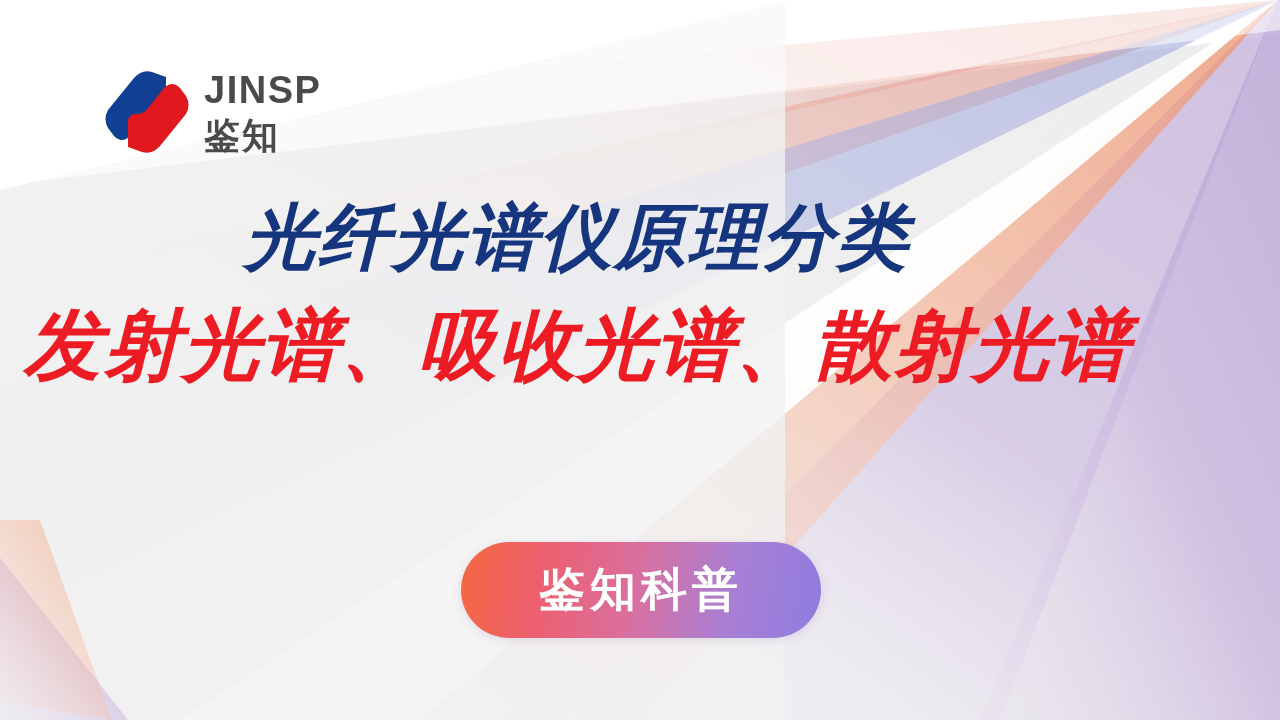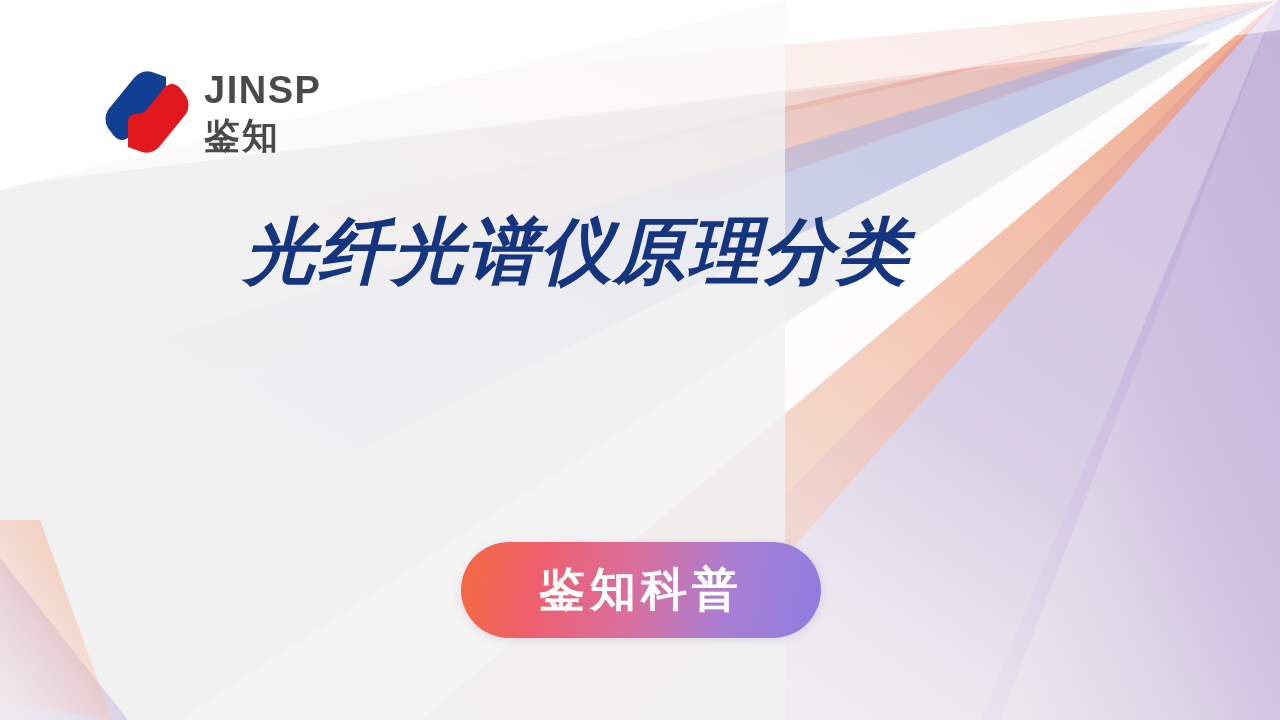--- a/index.html
+++ b/index.html
@@ -38,21 +38,21 @@
   }
   #logo-cn {
     font-size:36px; font-weight:bold; letter-spacing:2px;
     color:#4a4a4a; margin-top:9px;
     font-family:"DejaVu Sans","Liberation Sans",sans-serif;
   }
 
   
   #headline {
     position:absolute; left:0; top:198px; width:1154px;
-    text-align:center; z-index:11;margin-top:14px;
+    text-align:center; z-index:11;
   }
   #title-main {
     font-size:72px; font-weight:bold; font-style:italic;
     color:#16357f; letter-spacing:2px; line-height:1.1;
     font-family:"DejaVu Sans","Liberation Sans",sans-serif;
     white-space:nowrap;
   }
   #title-sub {
     margin-top:26px;
     font-size:78px; font-weight:bold; font-style:italic;
@@ -148,19 +148,20 @@
       <path d="M82 48 L56 80 Q48 89 38 86 L24 81 L24 56 Q24 48 32 48 Q40 48 44 42 L60 22 Q68 14 76 22 L82 30 Q87 39 82 48 Z" fill="#e1191f"></path>
     </svg>
     <div id="logo-words">
       <div id="logo-latin">JINSP</div>
       <div id="logo-cn">鉴知</div>
     </div>
   </div>
 
   <div id="headline">
     <div id="title-main">光纤光谱仪原理分类</div>
+    <div id="title-sub">发射光谱、吸收光谱、散射光谱</div>
   </div>
 
   <div id="cta-pill">
     <span id="cta-label">鉴知科普</span>
   </div>
 
 </div>
 
 </body></html>

